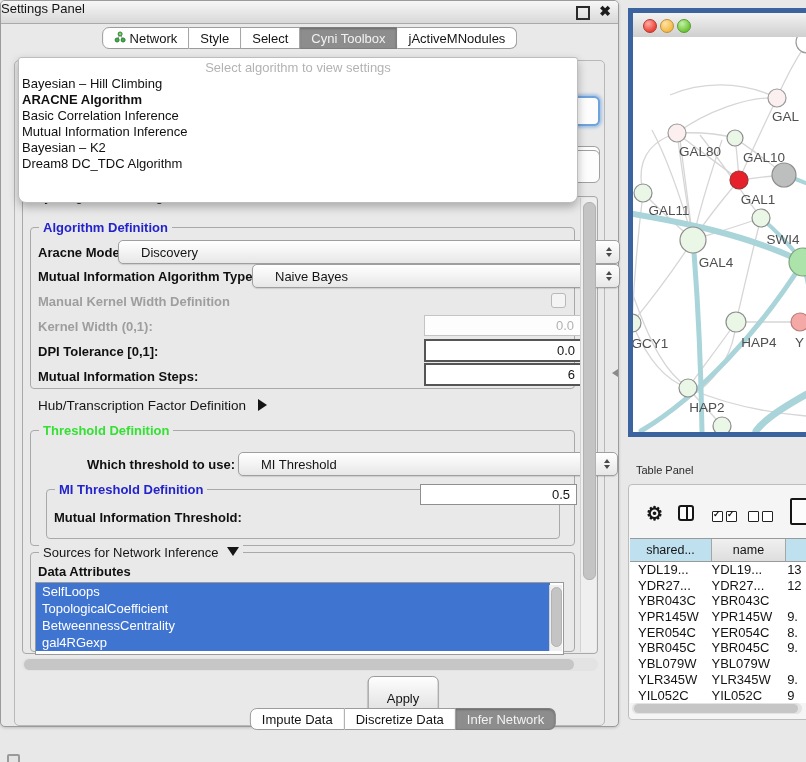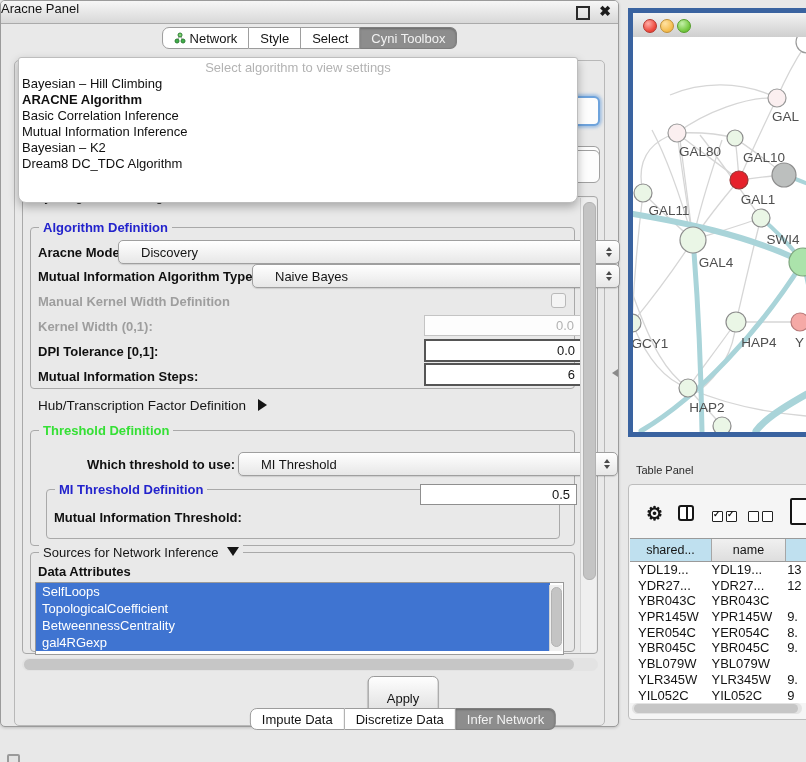--- a/index.html
+++ b/index.html
@@ -10,21 +10,21 @@
 
   
   .cp-window{left:0;top:8;width:619px;height:727px;background:#e9e9e9;border:1px solid #9b9b9b;
              border-radius:5px;box-shadow:0 1px 3px rgba(0,0,0,.18)}
   .float-btn{position:absolute;right:28px;top:5px;width:10px;height:10px;border:2px solid #2b2b2b;background:transparent}
   .close-btn{position:absolute;right:7px;top:2px;font-size:14px;font-weight:bold;color:#1c1c1c}
 
   
   .seg-bar{display:flex}
   .seg{background:#fff;border:1px solid #9c9c9c;border-left:none;padding:3px 11px;height:22px;
-       box-sizing:border-box;white-space:nowrap;display:flex;align-items:center;gap:4px;
+       box-sizing:border-box;white-space:nowrap;display:flex;align-items:flex-start;gap:4px;
        box-shadow:inset 0 1px 0 rgba(255,255,255,.7)}
   .seg:first-child{border-left:1px solid #9c9c9c;border-radius:7px 0 0 7px}
   .seg:last-child{border-radius:0 7px 7px 0}
   .seg.sel{background:#8d8d8d;color:#f2f2f2;border-color:#7e7e7e;box-shadow:inset 0 1px 2px rgba(0,0,0,.25)}
   .botbar{left:50%;transform:translateX(-50%);top:708px}
 
   .inner-panel{left:14px;top:60px;width:591px;height:666px;background:#e9e9e9;
                border:1px solid #b8b8b8;border-radius:5px}
 
   
@@ -111,21 +111,21 @@
 
   .collapse-arrow{width:0;height:0;border-top:4px solid transparent;border-bottom:4px solid transparent;border-right:6px solid #8a8a8a}
   .grip{left:7px;top:754px;width:13px;height:12px;border:2px solid #9a9a9a;background:#e3e3e3;border-radius:2px}
 </style>
 </head>
 <body>
 
 <div class="abs cp-window">
 
   <div class="abs" style="position:absolute;left:0;top:0;width:617px;height:23px;background:linear-gradient(#f7f7f7,#d8d8d8);border-bottom:1px solid #aaa;border-radius:4px 4px 0 0">
-    <span class="t-label">Aracne Panel</span>
+    <span class="t-label">Settings Panel</span>
     <span class="float-btn"></span>
     <span class="close-btn">✖</span>
   </div>
 
   <div class="abs seg-bar" style="left:50%;transform:translateX(-50%);top:26px">
     <div class="seg">
       <span style="display:inline-flex">
         <svg width="12" height="12" viewBox="0 0 12 12">
             <line x1="3" y1="9" x2="6" y2="3" stroke="#9c9c9c"></line>
             <line x1="9" y1="9" x2="6" y2="3" stroke="#9c9c9c"></line>
@@ -137,20 +137,23 @@
       <span>Network</span>
     </div>
     <div class="seg">
         <span>Style</span>
       </div>
     <div class="seg">
         <span>Select</span>
       </div>
     <div class="seg sel">
         <span>Cyni Toolbox</span>
+      </div>
+    <div class="seg">
+        <span>jActiveMNodules</span>
       </div>
   </div>
 </div>
 
 <div class="abs inner-panel"></div>
 
 <div class="abs sliver focus" style="left:576px;top:96px;width:24px;height:30px;border-radius:0 6px 6px 0;border-left:none"></div>
 <div class="abs sliver" style="left:578px;top:146px;width:22px;height:26px;border-radius:0 6px 6px 0;border-left:none"></div>
 <div class="abs sliver" style="left:34px;top:150px;width:566px;height:33px;border-radius:6px;overflow:hidden">
   <span style="position:absolute;left:9px;top:8px;color:#bdbdbd">gal-filtered sif default node</span>

